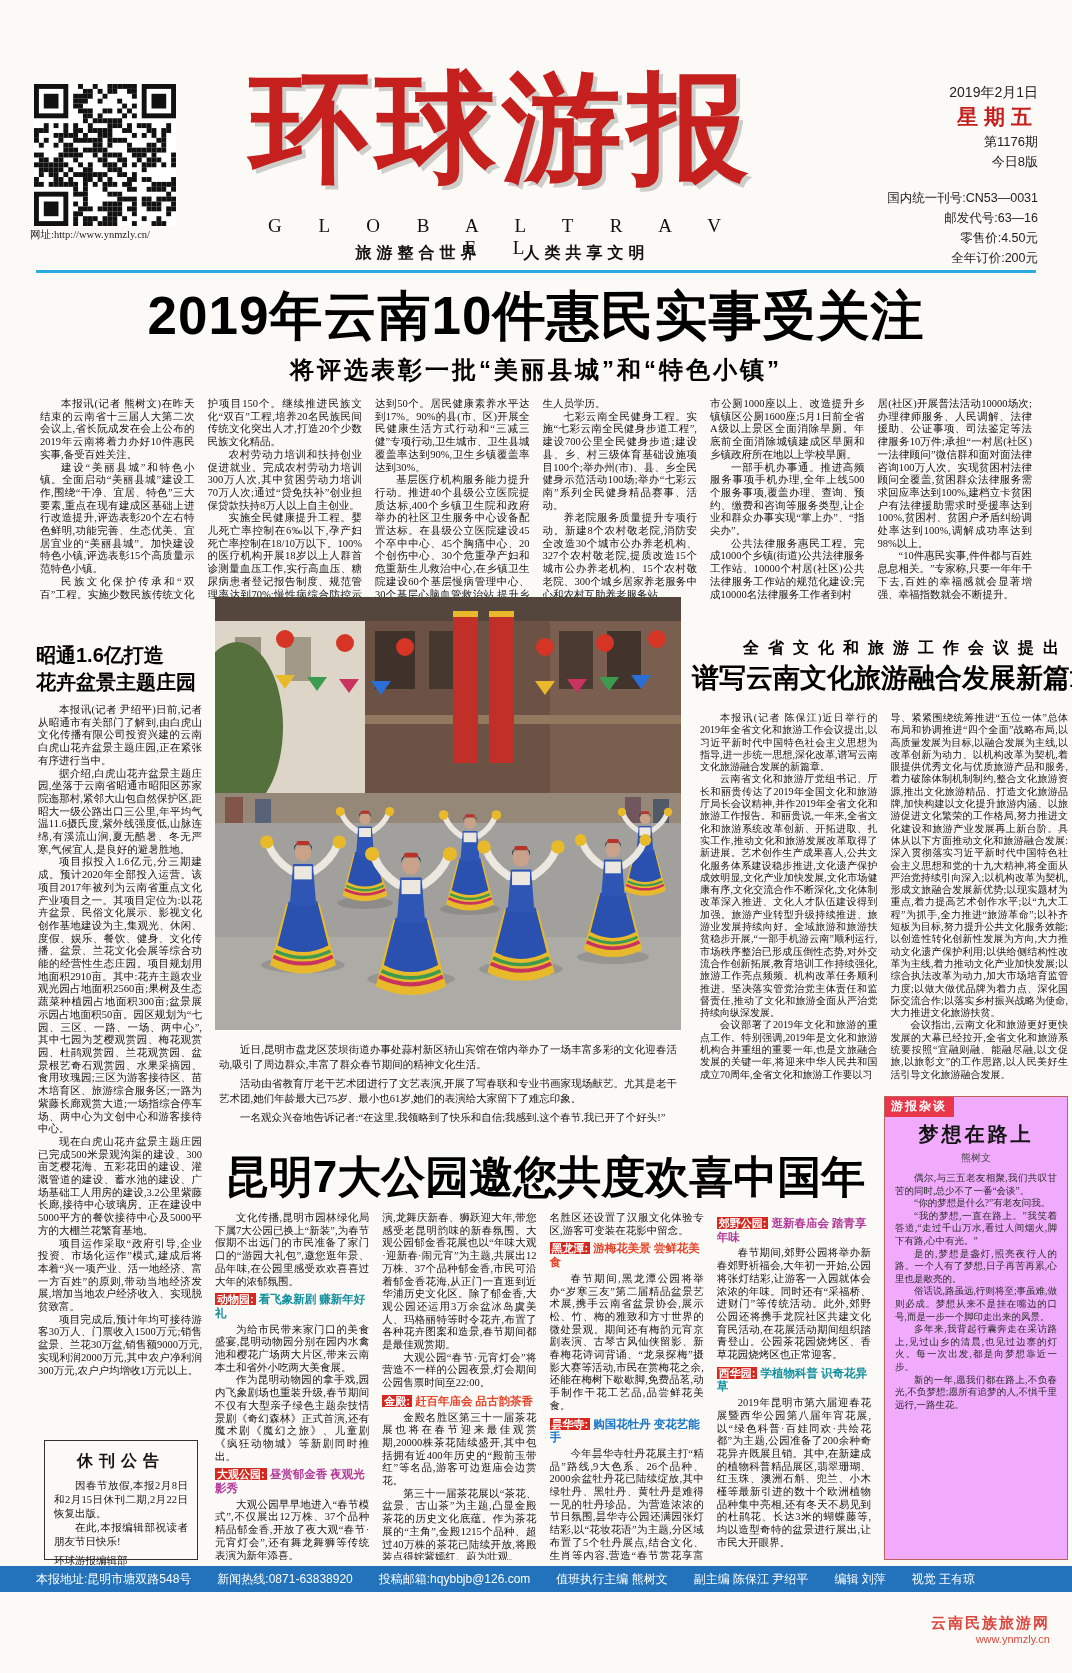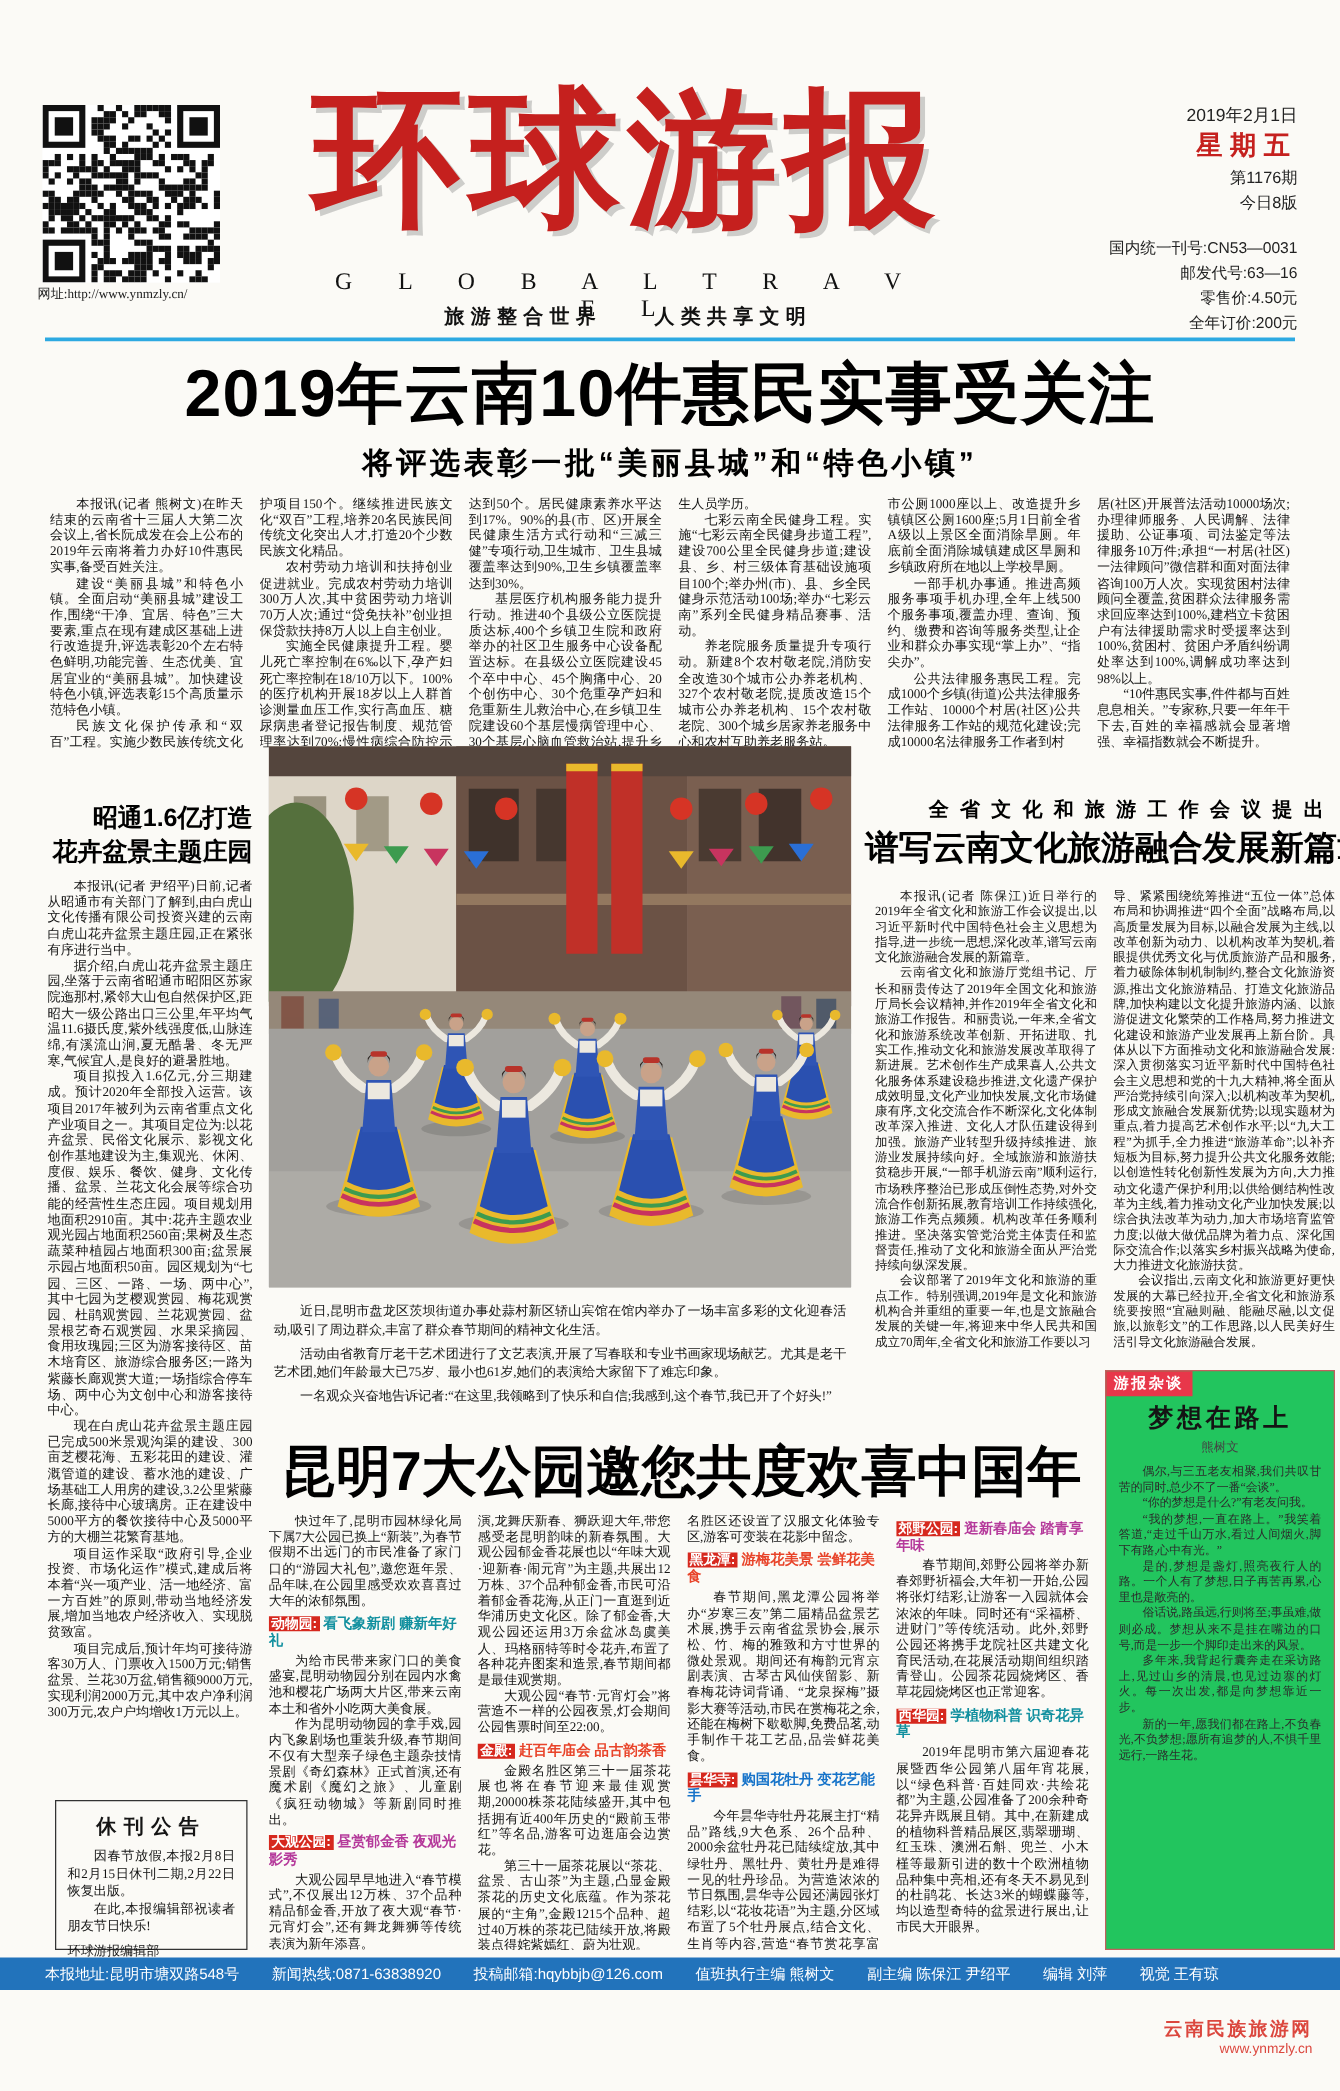--- a/index.html
+++ b/index.html
@@ -20,21 +20,21 @@
   .hr-week{font-size:21px;line-height:30px;color:#c5201e;font-weight:900;letter-spacing:6px;}
   .hr-issue,.hr-ed{font-size:13px;line-height:20px;}
   .hr-group{margin-top:16px;font-size:12.5px;line-height:20px;}
   .bluerule{background:#2da9e1;height:3px;}
   
   .h1{font-family:"Liberation Sans",sans-serif;font-weight:900;font-size:53px;line-height:56px;
       text-align:center;color:#000;letter-spacing:1px;white-space:nowrap;}
   .h1sub{font-family:"Liberation Sans",sans-serif;font-weight:900;font-size:24px;
          text-align:center;letter-spacing:3px;color:#000;white-space:nowrap;}
   .h2{font-family:"Liberation Sans",sans-serif;font-weight:900;font-size:20px;line-height:27px;
-      text-align:right;color:#000;}
+      text-align:left;color:#000;}
   .kicker{font-family:"Liberation Sans",sans-serif;font-size:16px;letter-spacing:9px;
           text-align:right;color:#000;font-weight:700;white-space:nowrap;}
   .h3{font-family:"Liberation Sans",sans-serif;font-weight:900;font-size:27px;
       text-align:center;color:#000;white-space:nowrap;}
   .h4{font-family:"Liberation Sans",sans-serif;font-weight:900;font-size:44px;
       text-align:center;color:#000;white-space:nowrap;}
   
   .cols{display:flex;gap:13px;overflow:hidden;}
   .col{flex:1;overflow:hidden;}
   .bodytext{font-size:10.5px;line-height:12.7px;}
@@ -48,21 +48,21 @@
   
   .caption{font-size:10.5px;line-height:15px;}
   .cap-para{margin:4px;text-indent:2em;text-align:justify;}
   .credit{float:right;text-indent:0;}
   
   .notice{border:1px solid #333;padding:10px 9px;box-sizing:border-box;}
   .notice-title{font-family:"Liberation Sans",sans-serif;font-weight:900;font-size:16px;
                 text-align:center;letter-spacing:6px;margin-bottom:7px;}
   .notice .para{font-size:10.5px;line-height:14px;}
   .sign{font-size:10.5px;margin-top:5px;}
-  .zatan{border:1px solid #c0605e;box-sizing:border-box;padding:12px 10px 8px;background:#22c55e;}
+  .zatan{border:1px solid #c0605e;box-sizing:border-box;padding:12px 10px 8px;background:#f0abfc;}
   .zatan-label{position:absolute;top:-1px;left:-1px;background:#e8374a;color:#fff;
                font-family:"Liberation Sans",sans-serif;font-weight:700;font-size:12px;
                padding:2px 7px;letter-spacing:2px;}
   .zatan-title{font-family:"Liberation Sans",sans-serif;font-weight:900;font-size:20px;
                text-align:center;margin-top:12px;letter-spacing:3px;}
   .zatan-author{font-size:10px;text-align:center;color:#444;margin:3px 0 7px;}
   .zatan-body{font-size:9.5px;line-height:12.6px;color:#2b2b2b;}
   
   .footer{background:#2273bb;color:#fff;display:flex;gap:26px;align-items:center;
           font-family:"Liberation Sans",sans-serif;font-size:12px;padding-left:36px;
@@ -588,21 +588,21 @@
       </div>
       <div class="col">
         <p class="para noind">导、紧紧围绕统筹推进“五位一体”总体布局和协调推进“四个全面”战略布局,以高质量发展为目标,以融合发展为主线,以改革创新为动力、以机构改革为契机,着眼提供优秀文化与优质旅游产品和服务,着力破除体制机制制约,整合文化旅游资源,推出文化旅游精品、打造文化旅游品牌,加快构建以文化提升旅游内涵、以旅游促进文化繁荣的工作格局,努力推进文化建设和旅游产业发展再上新台阶。具体从以下方面推动文化和旅游融合发展:深入贯彻落实习近平新时代中国特色社会主义思想和党的十九大精神,将全面从严治党持续引向深入;以机构改革为契机,形成文旅融合发展新优势;以现实题材为重点,着力提高艺术创作水平;以“九大工程”为抓手,全力推进“旅游革命”;以补齐短板为目标,努力提升公共文化服务效能;以创造性转化创新性发展为方向,大力推动文化遗产保护利用;以供给侧结构性改革为主线,着力推动文化产业加快发展;以综合执法改革为动力,加大市场培育监管力度;以做大做优品牌为着力点、深化国际交流合作;以落实乡村振兴战略为使命,大力推进文化旅游扶贫。</p>
         <p class="para">会议指出,云南文化和旅游更好更快发展的大幕已经拉开,全省文化和旅游系统要按照“宜融则融、能融尽融,以文促旅,以旅彰文”的工作思路,以人民美好生活引导文化旅游融合发展。</p>
       </div>
     </div>
 
   <div class="abs h4" style="left:215px;top:1148px;width:660px">昆明7大公园邀您共度欢喜中国年</div>
   <div id="bottom-cols" class="abs cols bodytext" style="left:215px;top:1212px;width:656px;height:348px">
       <div class="col">
-        <p class="para">快过年了,昆明市园林绿化局下属7大公园已换上“新装”,为春节假期不出远门的市民准备了家门口的“游园大礼包”,邀您逛年景、品年味,在公园里感受欢欢喜喜过大年的浓郁氛围。</p>
+        <p class="para">文化传播,昆明市园林绿化局下属7大公园已换上“新装”,为春节假期不出远门的市民准备了家门口的“游园大礼包”,邀您逛年景、品年味,在公园里感受欢欢喜喜过大年的浓郁氛围。</p>
         <p class="sec"><span class="tag">动物园:</span><span class="sub" style="color: rgb(18, 144, 159);">看飞象新剧 赚新年好礼</span></p>
         <p class="para">为给市民带来家门口的美食盛宴,昆明动物园分别在园内水禽池和樱花广场两大片区,带来云南本土和省外小吃两大美食展。</p>
         <p class="para">作为昆明动物园的拿手戏,园内飞象剧场也重装升级,春节期间不仅有大型亲子绿色主题杂技情景剧《奇幻森林》正式首演,还有魔术剧《魔幻之旅》、儿童剧《疯狂动物城》等新剧同时推出。</p>
         <p class="sec"><span class="tag">大观公园:</span><span class="sub" style="color: rgb(181, 58, 155);">昼赏郁金香 夜观光影秀</span></p>
         <p class="para">大观公园早早地进入“春节模式”,不仅展出12万株、37个品种精品郁金香,开放了夜大观“春节·元宵灯会”,还有舞龙舞狮等传统表演为新年添喜。</p>
       </div>
       <div class="col">
         <p class="para noind">演,龙舞庆新春、狮跃迎大年,带您感受老昆明韵味的新春氛围。大观公园郁金香花展也以“年味大观·迎新春·闹元宵”为主题,共展出12万株、37个品种郁金香,市民可沿着郁金香花海,从正门一直逛到近华浦历史文化区。除了郁金香,大观公园还运用3万余盆冰岛虞美人、玛格丽特等时令花卉,布置了各种花卉图案和造景,春节期间都是最佳观赏期。</p>
         <p class="para">大观公园“春节·元宵灯会”将营造不一样的公园夜景,灯会期间公园售票时间至22:00。</p>
         <p class="sec"><span class="tag">金殿:</span><span class="sub" style="color: rgb(232, 68, 42);">赶百年庙会 品古韵茶香</span></p>

